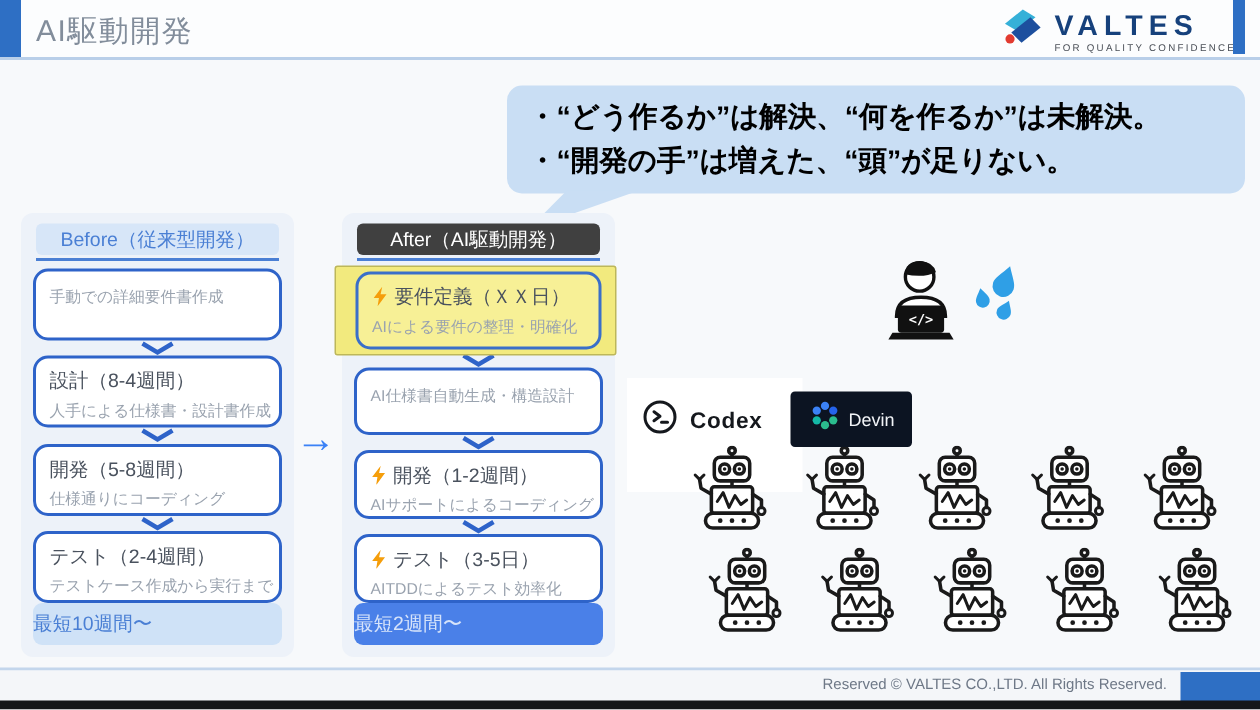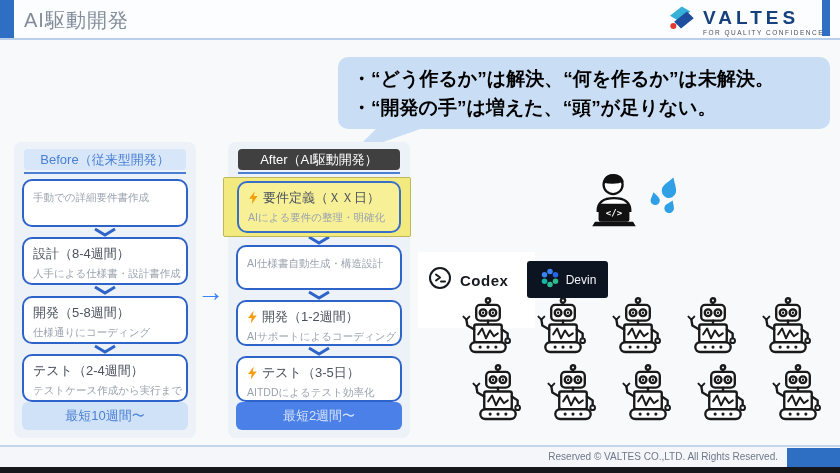--- a/index.html
+++ b/index.html
@@ -27,21 +27,21 @@
   .col-before { left:14px; }
   .col-after { left:228px; }
   .col-header { height:21px; line-height:21px; text-align:center; font-size:13px; border-radius:4px; margin:1px 2px 0; }
   .col-before .col-header { background:#d7e6f8; color:#4a7fd4; }
   .col-after .col-header { background:#404040; color:#ffffff; }
   .col-header-line { height:2px; background:#4a7fd4; margin:2px 2px 5px; }
   .step { background:#ffffff; border:2px solid #2e63c9; border-radius:10px; padding:6px 9px 0; height:52px; }
   .step-title { font-size:13px; color:#4a525e; display:flex; align-items:center; gap:4px; white-space:nowrap; }
   .step-desc { font-size:10.5px; color:#9aa3af; margin-top:4px; white-space:nowrap; }
   .chevron { height:12px; display:flex; justify-content:center; align-items:center; }
-  .col-footer { margin-top:auto; height:28px; line-height:28px; text-align:center; font-size:13px; border-radius:6px; }
+  .col-footer { margin-top:auto; height:28px; line-height:28px; text-align:left; font-size:13px; border-radius:6px; }
   .col-before .col-footer { background:#cfe2f7; color:#4a7fd4; }
   .col-after .col-footer { background:#4a80e8; color:#d6e3fa; }
   .hl { background:#f2ea7e; border:1px solid #bdb75a; border-radius:2px; margin:-2px -9px -2px -13px; padding:3px 9px 3px 13px; position:relative; z-index:2; }
   .hl .step { background:#f7f096; border-color:#3a6fc9; }
   .bolt { display:inline-block; width:11px; height:13px; background:#f59e0b; clip-path:polygon(62% 0,10% 58%,42% 58%,34% 100%,88% 38%,52% 38%); flex:0 0 auto; }
 
   .flow-arrow { position:absolute; left:197px; top:277px; font-size:27px; font-weight:bold; color:#3b82f6; }
 
   
   .codex-card { position:absolute; left:418px; top:252px; width:117px; height:76px; background:#ffffff; }

